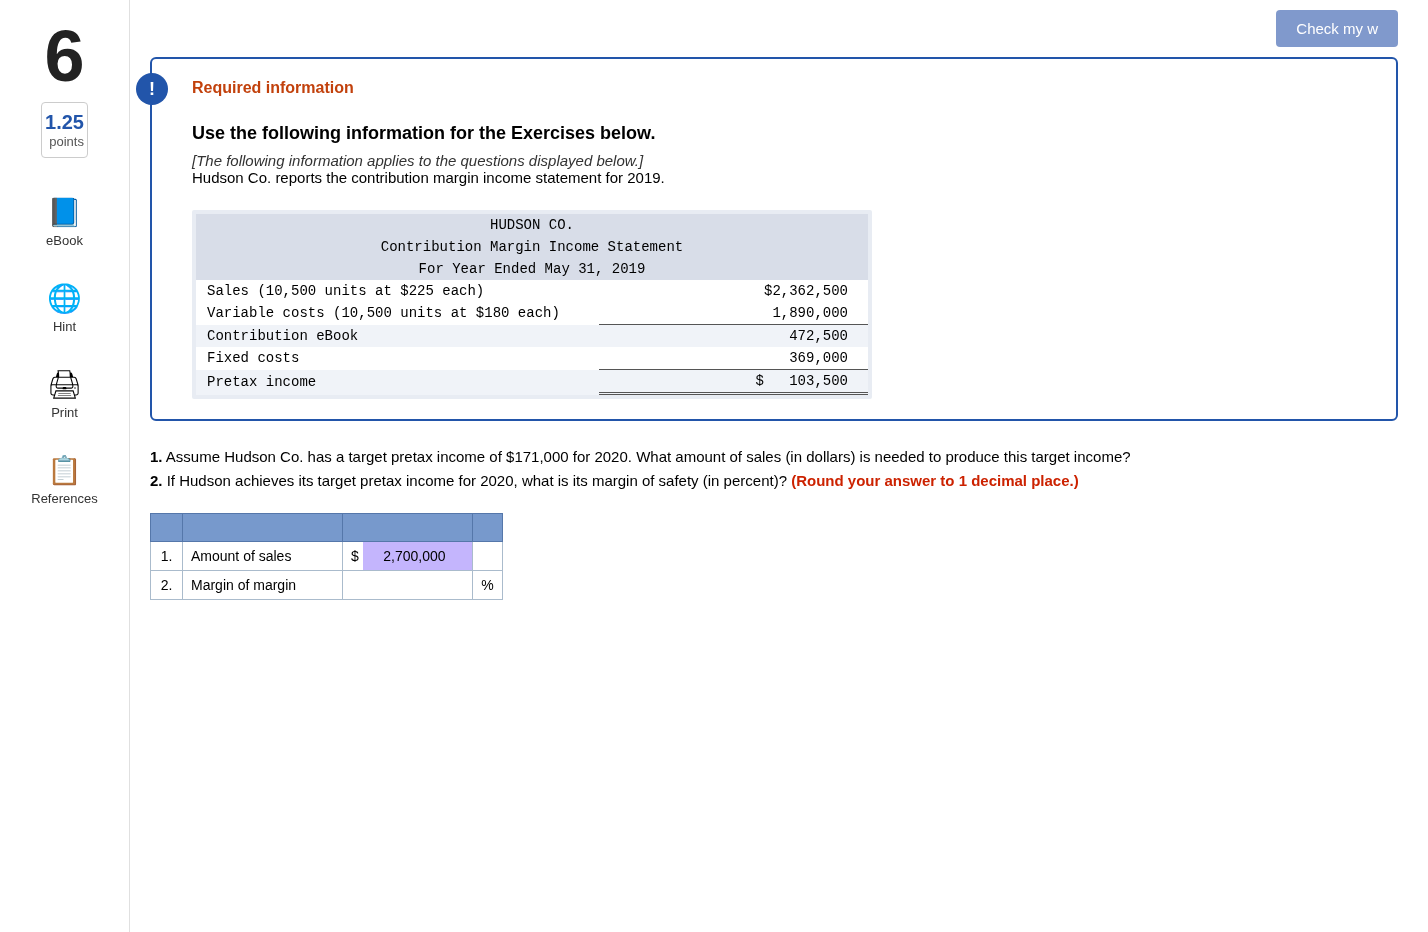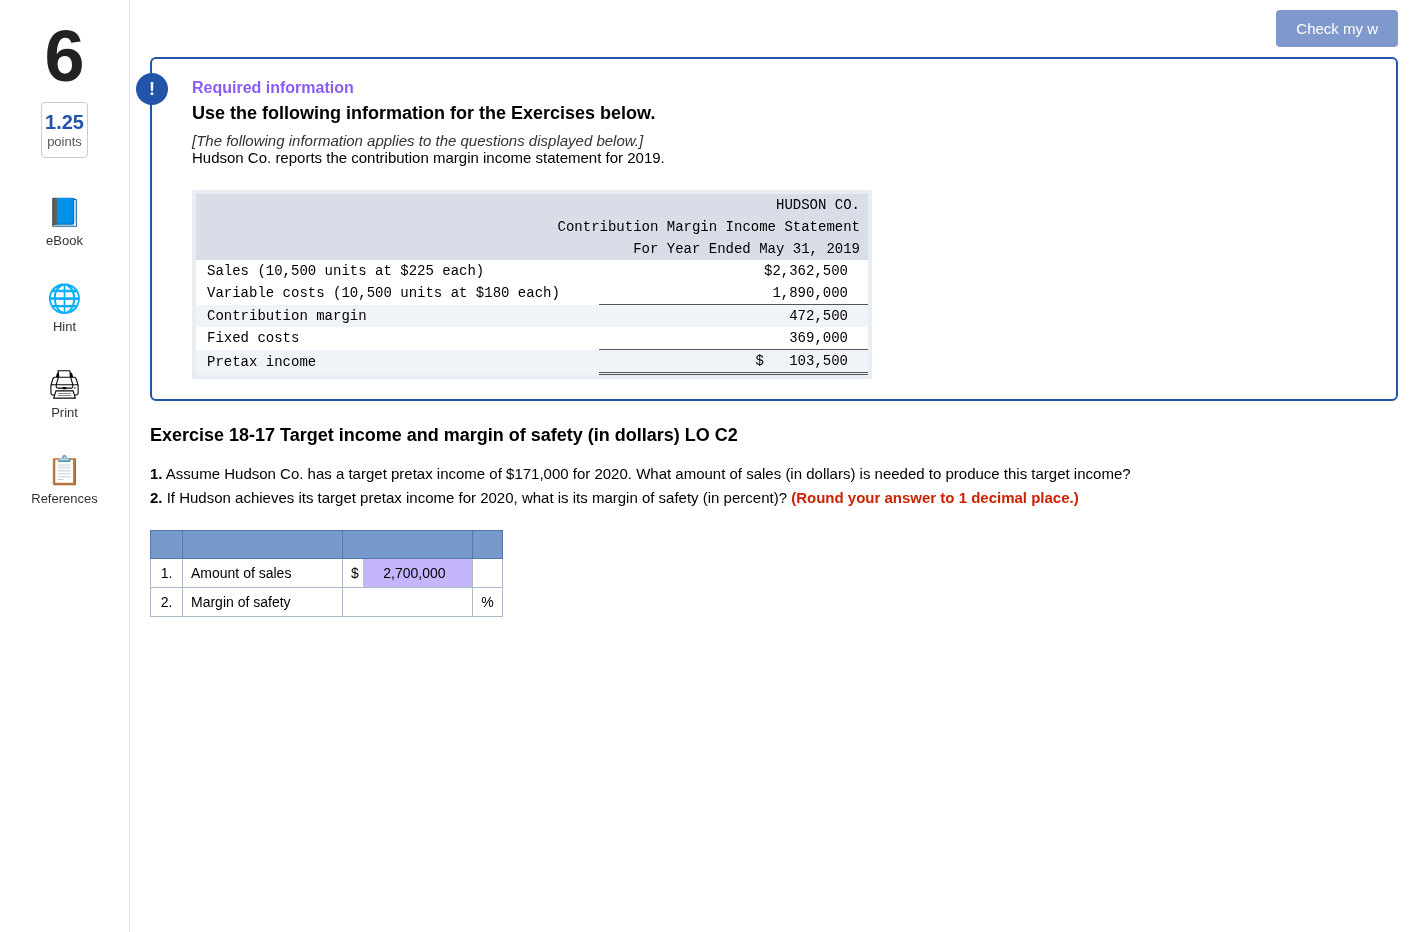--- a/index.html
+++ b/index.html
@@ -30,21 +30,21 @@
       line-height: 1;
       margin-bottom: 10px;
       margin-top: 10px;
     }
 
     .points-box {
       background: #fff;
       border: 1px solid #ccc;
       border-radius: 4px;
       padding: 8px 3px;
-      text-align: center;
+      text-align: right;
       margin-bottom: 30px;
     }
 
     .points-value {
       font-size: 20px;
       color: #2255aa;
       font-weight: bold;
     }
 
     .points-label {
@@ -115,24 +115,24 @@
       border-radius: 50%;
       display: flex;
       align-items: center;
       justify-content: center;
       color: #fff;
       font-weight: bold;
       font-size: 18px;
     }
 
     .required-info-label {
-      color: #8b5cf6;
+      color: #c2410c;
       font-weight: bold;
       font-size: 16px;
-      margin-bottom: 6px;
+      margin-bottom: 26px;
     }
 
     .info-heading {
       font-size: 18px;
       font-weight: bold;
       margin-bottom: 8px;
     }
 
     .info-italic {
       font-style: italic;
@@ -159,21 +159,21 @@
       font-family: 'Courier New', Courier, monospace;
       font-size: 14px;
       background: #f0f3f8;
     }
 
     .fin-table th, .fin-table td {
       padding: 3px 8px;
     }
 
     .fin-header {
-      text-align: right;
+      text-align: center;
       font-weight: normal;
       background: #d8dde8;
       padding: 4px 8px;
     }
 
     .fin-table .data-row td {
       background: #fff;
       padding-left: 11px;
     }
 
@@ -354,37 +354,36 @@
           </tr>
           <tr class="data-row">
             <td class="label-col">Sales (10,500 units at $225 each)</td>
             <td class="value-col">$2,362,500</td>
           </tr>
           <tr class="data-row">
             <td class="label-col">Variable costs (10,500 units at $180 each)</td>
             <td class="value-col" style="border-bottom: 1px solid #555;">1,890,000</td>
           </tr>
           <tr class="data-row alt">
-            <td class="label-col">Contribution margin</td>
+            <td class="label-col">Contribution eBook</td>
             <td class="value-col">472,500</td>
           </tr>
           <tr class="data-row">
             <td class="label-col">Fixed costs</td>
             <td class="value-col" style="border-bottom: 1px solid #555;">369,000</td>
           </tr>
           <tr class="data-row alt">
             <td class="label-col">Pretax income</td>
             <td class="value-col" style="border-bottom: 3px double #555;">$ &nbsp;&nbsp;103,500</td>
           </tr>
         </tbody>
       </table>
     </div>
   </div>
 
-  <div class="exercise-title">Exercise 18-17 Target income and margin of safety (in dollars) LO C2</div>
 
   <div class="exercise-body">
     <p>
       <span class="q-num">1.</span>
       <span>Assume Hudson Co. has a target pretax income of $171,000 for 2020. What amount of sales (in dollars) is needed to produce this target income?</span>
     </p>
     <p>
       <span class="q-num">2.</span>
       <span>If Hudson achieves its target pretax income for 2020, what is its margin of safety (in percent)?</span>
       <span class="red-bold">(Round your answer to 1 decimal place.)</span>
@@ -408,21 +407,21 @@
           <div class="dollar-prefix">
             <span class="dollar-sign">$</span>
             <input class="answer-input" type="text" value="2,700,000" style="">
           </div>
         </td>
         <td class="unit-col"></td>
       </tr>
 
       <tr>
         <td class="num-col">2.</td>
-        <td class="label-col-ans">Margin of safety</td>
+        <td class="label-col-ans">Margin of margin</td>
         <td class="value-col-ans">
           <input class="answer-input-empty" type="text" value="" style="">
         </td>
         <td class="unit-col">%</td>
       </tr>
     </tbody>
   </table>
 
 </div>
 

